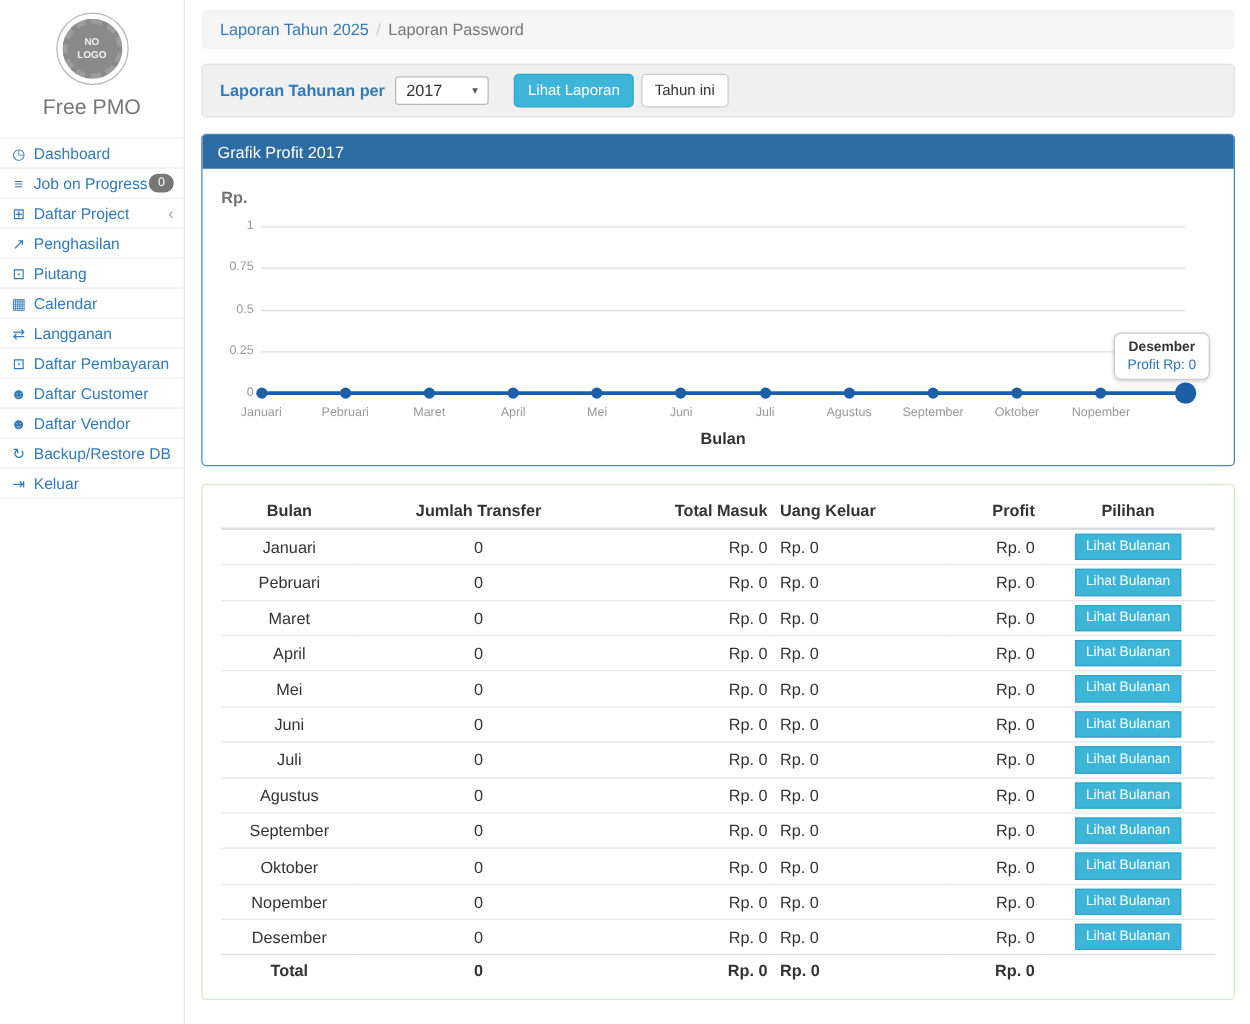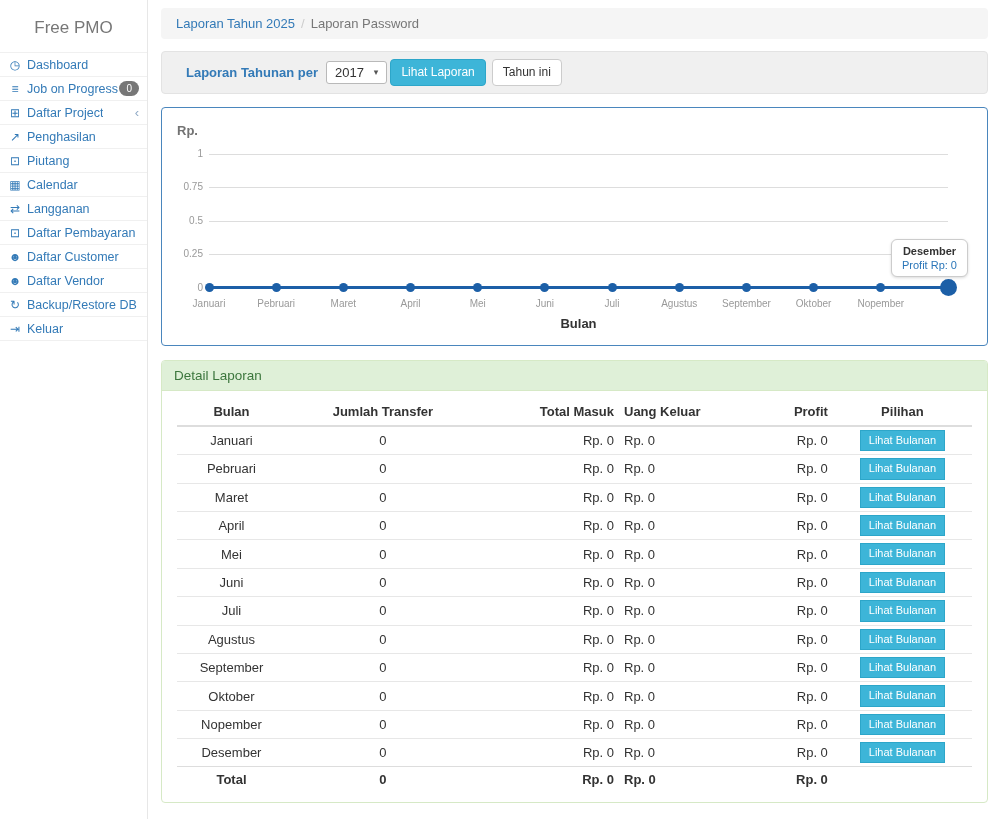--- a/index.html
+++ b/index.html
@@ -27,25 +27,25 @@
   .css-lock { display:inline-block; position:relative; width:9px; height:7px; background:#337ab7; border-radius:1px; margin-top:4px; }
   .css-lock:before { content:""; position:absolute; left:1.5px; top:-4px; width:6px; height:6px;
                      border:1.5px solid #337ab7; border-bottom:none; border-radius:4px 4px 0 0; }
 
   
   .content { flex:1; padding:8px 12px 0 13px; }
   .breadcrumb { background:#f5f5f5; border-radius:4px; padding:8px 15px; font-size:13px; color:#777; margin-bottom:12px; }
   .breadcrumb a { color:#337ab7; text-decoration:none; }
   .breadcrumb .sep { color:#ccc; margin:0 6px; }
 
-  .filter-box { background:#f0f0f0; border:1px solid #e3e3e3; border-radius:4px; padding:7px 24px;
+  .filter-box { background:#f0f0f0; border:1px solid #e3e3e3; border-radius:4px; padding:7px 14px;
                 display:flex; align-items:center; margin-bottom:13px; }
   .filter-label { color:#337ab7; font-weight:bold; font-size:13px; margin-right:8px; }
   .year-select { background:#fff; border:1px solid #b9b9b9; border-radius:3px; padding:3px 8px; font-size:13px;
-                 color:#333; display:inline-flex; align-items:center; gap:10px; cursor:pointer; margin-right:3px; }
+                 color:#333; display:inline-flex; align-items:center; gap:24px; cursor:pointer; margin-right:20px; }
   .year-select .caret { font-size:9px; color:#555; }
   .btn { font-size:12px; border-radius:4px; padding:4px 10px; cursor:pointer; line-height:1.4; }
   .btn-info { background:#3db5d8; border:1px solid #2da6c9; color:#fff; }
   .btn-default { background:#fff; border:1px solid #ccc; color:#333; margin-left:6px; }
 
   .panel { border-radius:4px; margin-bottom:14px; background:#fff; }
   .panel-primary { border:1px solid #4a86bd; }
   .panel-primary .panel-head { background:#2d6ba3; color:#fff; font-size:13px; padding:6px 12px;
                                border-radius:3px 3px 0 0; }
   .panel-success { border:1px solid #d6e9c6; }
@@ -84,20 +84,25 @@
   .btn-xs { font-size:11px; padding:2px 8px; border-radius:0; }
 </style>
 </head>
 <body>
 
 <div class="page">
   <div class="main">
 
     <div class="sidebar">
       <div class="logo-wrap">
+        <div class="logo-badge">
+          <div class="logo-core">
+            <span>NO LOGO</span>
+          </div>
+        </div>
         <div class="brand">Free PMO</div>
       </div>
       <div class="side-menu">
           <div class="side-item">
             <span class="ico">◷</span>
             <span class="lbl">Dashboard</span>
           </div>
           <div class="side-item">
             <span class="ico">≡</span>
             <span class="lbl">Job on Progress</span>
@@ -157,20 +162,21 @@
         <span class="filter-label">Laporan Tahunan per</span>
         <span class="year-select">
           <span>2017</span>
           <span class="caret">▾</span>
         </span>
         <button class="btn btn-info">Lihat Laporan</button>
         <button class="btn btn-default">Tahun ini</button>
       </div>
 
       <div class="panel panel-primary">
+        <div class="panel-head">Grafik Profit 2017</div>
         <div class="panel-body">
           <div class="chart-area" id="chart">
             <div class="chart-ylab">Rp.</div>
             <div class="chart-xlab">Bulan</div>
             <div class="tooltip">
               <div class="t1">Desember</div>
               <div class="t2">Profit Rp: 0</div>
             </div>
           <div class="gridline" style="top: 165px;"></div>
               <div class="ytick" style="top: 159px;">0</div>
@@ -204,21 +210,20 @@
               <div class="dot" style="background: rgb(28, 95, 167); left: 632.136px;"></div>
               <div class="xtick" style="left: 596.636px;">Oktober</div>
               <div class="dot" style="background: rgb(28, 95, 167); left: 699.318px;"></div>
               <div class="xtick" style="left: 663.818px;">Nopember</div>
               <div class="dot active" style="background: rgb(28, 95, 167); left: 762.5px;"></div>
             </div>
         </div>
       </div>
 
       <div class="panel panel-success">
-        <div class="panel-head">Detail Laporan</div>
         <div class="panel-body" style="padding:8px 15px 10px;">
           <table class="report">
             <thead>
               <tr>
                 <th class="c0">Bulan</th>
                 <th class="c1">Jumlah Transfer</th>
                 <th class="c2">Total Masuk</th>
                 <th class="c3">Uang Keluar</th>
                 <th class="c4">Profit</th>
                 <th class="c5">Pilihan</th>

